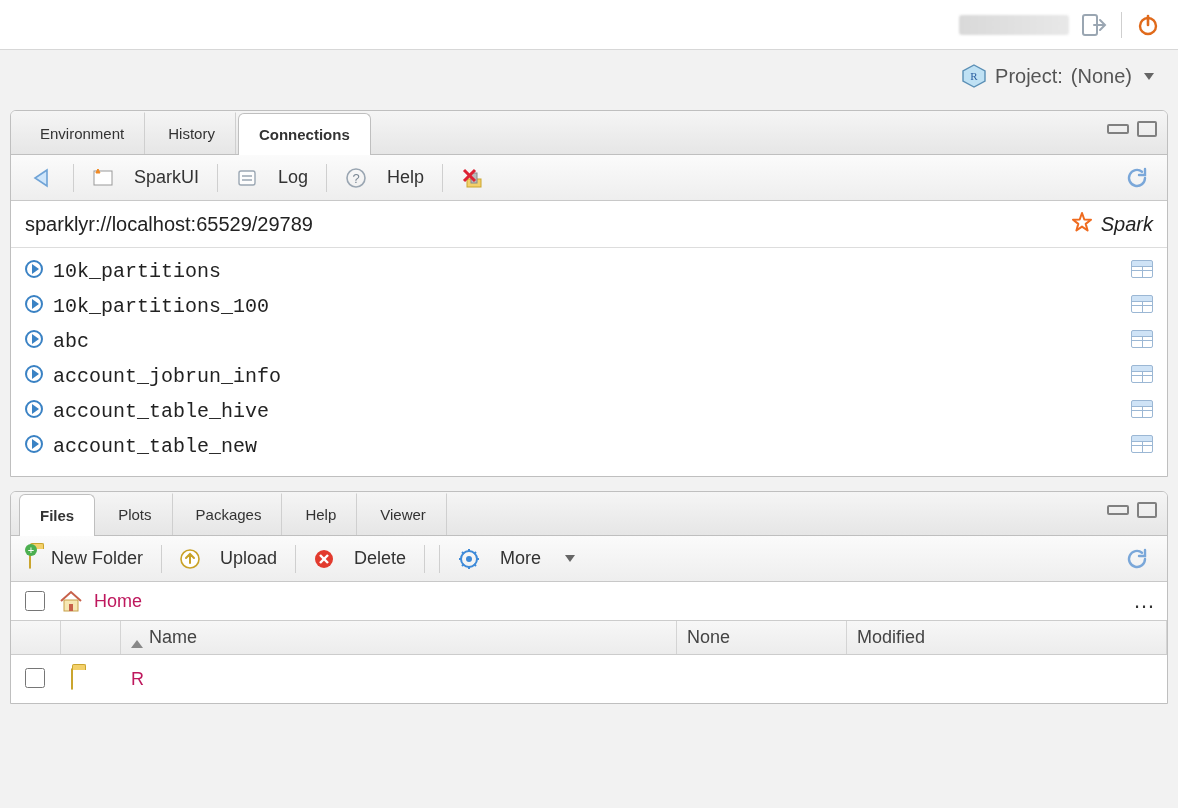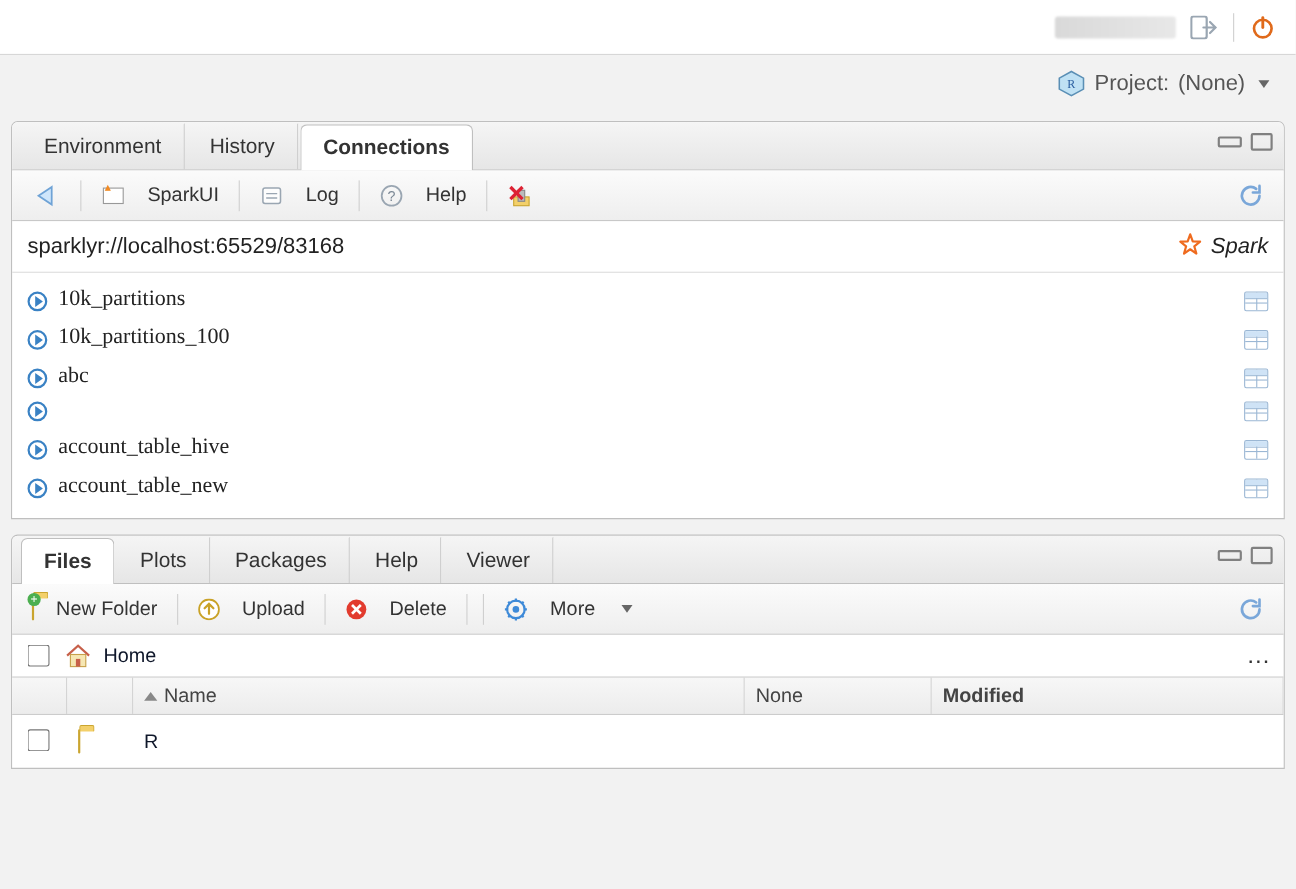--- a/index.html
+++ b/index.html
@@ -74,21 +74,21 @@
     height:44px;
     background:linear-gradient(#f5f5f5,#e6e6e6);
     border-bottom:1px solid #bfbfbf;
     padding-left:8px;
     position:relative;
   }
   .tab {
     padding: 0 20px;
     height:42px;
     display:flex; align-items:center;
-    font-size:19px;
+    font-size:15px;
     color:#333;
     border:1px solid transparent;
     border-bottom:none;
     cursor:pointer;
     margin-right:2px;
     font-weight:600;
   }
   .tab.active {
     background:#fff;
     border-color:#bfbfbf;
@@ -135,24 +135,24 @@
     display:flex; align-items:center; justify-content:space-between;
     padding: 10px 14px;
     font-size:20px;
     border-bottom:1px solid #ddd;
   }
   .conn-right { display:flex; align-items:center; gap:6px;font-style:italic; }
 
   
   .tables { padding: 6px 0 12px 0; }
   .table-row {
-    display:flex; align-items:flex-end;
+    display:flex; align-items:flex-start;
     padding:6px 14px;
     font-size:20px;
-    font-family: Liberation Serif, serif;
+    font-family: Liberation Mono, monospace;
     cursor:pointer;
   }
   .play-icon {
     width:18px; height:18px;
     border:2px solid #3a82c4;
     border-radius:50%;
     display:flex; align-items:center; justify-content:center;
     margin-right:10px;
     flex-shrink:0;
   }
@@ -188,26 +188,26 @@
   .breadcrumb .more { position:absolute; right:12px; font-size:22px; color:#333; cursor:pointer; }
   input.chk { width:20px; height:20px; }
 
   .headers {
     display:flex;
     background:linear-gradient(#f7f7f7,#ececec);
     border-bottom:1px solid #ccc;
     font-size:18px;
     color:#444;
   }
-  .headers > div { padding:6px 10px; border-right:1px solid #d4d4d4; display:flex; align-items:center; gap:6px;}
+  .headers > div { padding:6px 10px; border-right:1px solid #d4d4d4; display:flex; align-items:flex-end; gap:6px;}
   .col-chk  { width:50px; }
   .col-ico  { width:60px; }
   .col-name { flex:1; }
   .col-size { width:170px; }
-  .col-mod  { width:320px; border-right:none;font-weight:bold;}
+  .col-mod  { width:320px; border-right:none;}
   .sort-up {
     width:0;height:0;
     border-left:6px solid transparent;
     border-right:6px solid transparent;
     border-bottom:8px solid #888;
   }
 
   .filerow {
     display:flex; align-items:center;
     padding:6px 0;
@@ -223,21 +223,21 @@
   .folder-icon::before{
     content:"";
     position:absolute; top:-5px; left:0;
     width:12px; height:5px;
     background:#f3d06a;
     border:1px solid #caa52f;
     border-bottom:none;
     border-radius:2px 2px 0 0;
   }
   .home-icon { color:#c7604a; }
-  .link { color:#0f172a; cursor:pointer; }
+  .link { color:#be185d; cursor:pointer; }
 
   
   svg { display:block; }
 </style>
 </head>
 <body>
 
 <div class="top-strip">
   <div class="user-blur"></div>
   <div class="icon-btn">
@@ -321,21 +321,21 @@
     </div>
     <div class="tool right">
       <svg width="24" height="24" viewBox="0 0 24 24">
         <path d="M20 12 a8 8 0 1 1 -3 -6.3" fill="none" stroke="#7aa7d9" stroke-width="2.4" stroke-linecap="round"></path>
         <path d="M20 3 v6 h-6" fill="none" stroke="#7aa7d9" stroke-width="2.4" stroke-linecap="round"></path>
       </svg>
     </div>
   </div>
 
   <div class="conn-row">
-    <span>sparklyr://localhost:65529/83168</span>
+    <span>sparklyr://localhost:65529/29789</span>
     <span class="conn-right">
       <span>
         <svg width="26" height="26" viewBox="0 0 26 26">
           <path d="M13 2 l2.3 6.5 6.7 .2 -5.3 4.2 1.9 6.6 -5.6-3.9 -5.6 3.9 1.9-6.6 -5.3-4.2 6.7-.2z" fill="none" stroke="#ef6b1f" stroke-width="2" stroke-linejoin="round"></path>
         </svg>
       </span>
       <span style="font-size:20px;">Spark</span>
     </span>
   </div>
 
@@ -353,20 +353,21 @@
         <span class="grid-icon"></span>
       </div>
       <div class="table-row">
         <span class="play-icon"></span>
         <span>abc</span>
         <span class="spacer"></span>
         <span class="grid-icon"></span>
       </div>
       <div class="table-row">
         <span class="play-icon"></span>
+        <span>account_jobrun_info</span>
         <span class="spacer"></span>
         <span class="grid-icon"></span>
       </div>
       <div class="table-row">
         <span class="play-icon"></span>
         <span>account_table_hive</span>
         <span class="spacer"></span>
         <span class="grid-icon"></span>
       </div>
       <div class="table-row">

